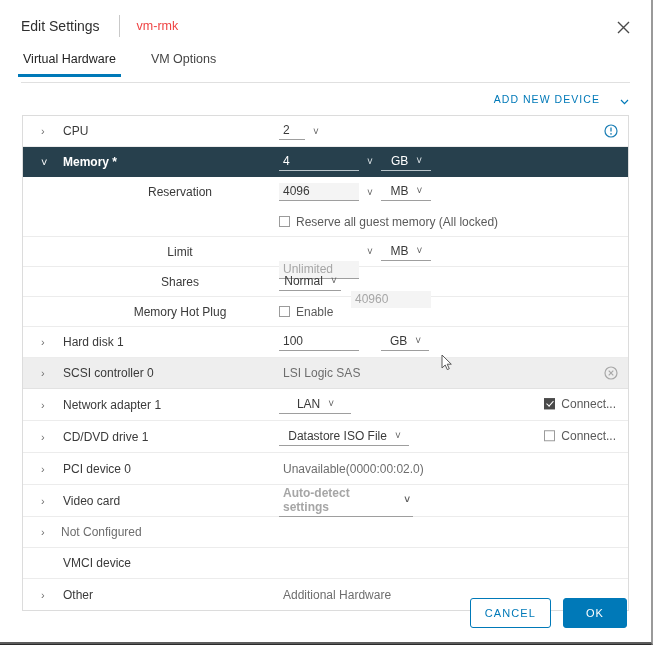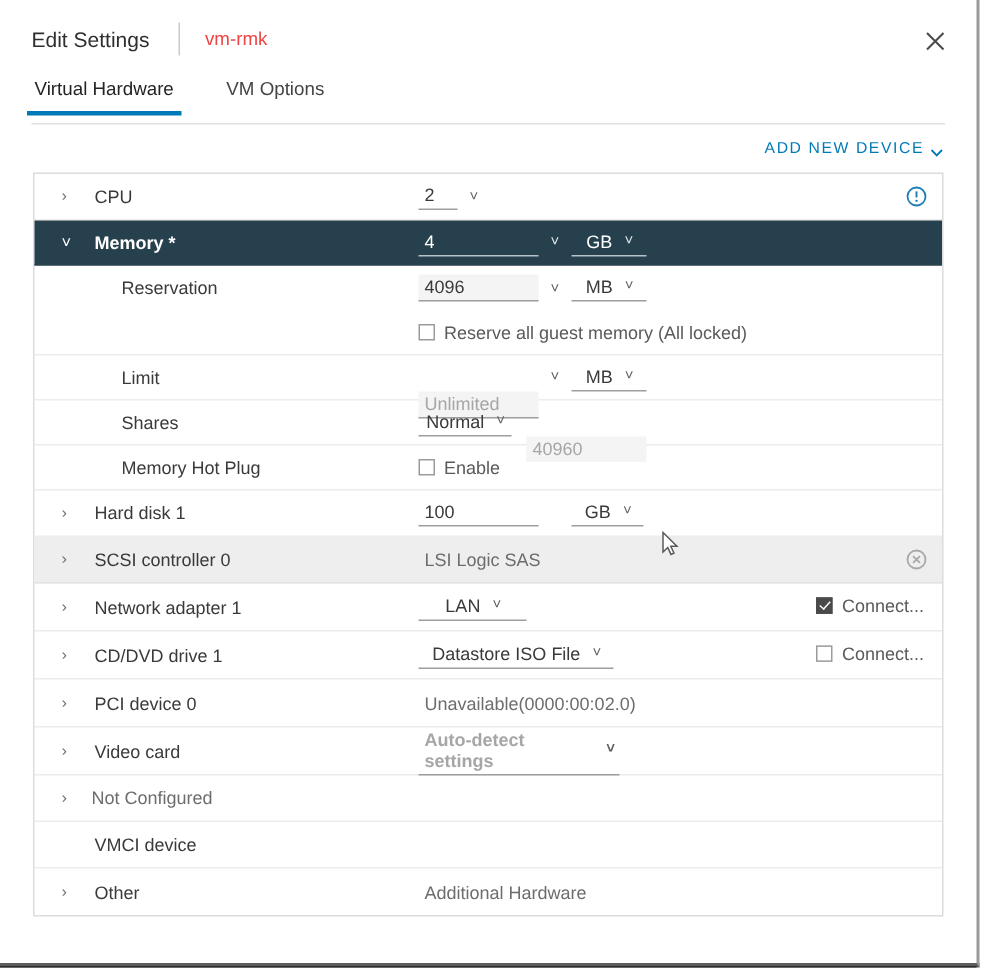--- a/index.html
+++ b/index.html
@@ -113,21 +113,21 @@
     padding-right: 22px;
   }
   .add-link {
     color: #0079b8;
     font-size: 10.5px;
     letter-spacing: 1.05px;
     font-weight: 400;
     cursor: pointer;
     display: inline-flex;
     align-items: flex-end;
-    gap: 4px;
+    gap: 20px;
     text-transform: uppercase;
   }
 
   
   .table {
     margin: 0 22px 0 22px;
     border: 1px solid #dcdcdc;
     background: #fff;
   }
   .row {
@@ -162,21 +162,21 @@
   .row.selected .caret { color: #ffffff; }
   .caret.empty { cursor: default; }
 
   .label {
     flex: 0 0 222px;
     font-size: 12px;
     color: #3a3a3a;
     padding-left: 6px;
     box-sizing: border-box;
   }
-  .label.indent { padding-left: 24px; }
+  .label.indent { padding-left: 24px; text-align: center; }
 
   .ctrl {
     display: flex;
     align-items: center;
     flex: 1 1 auto;
     gap: 0px;
   }
 
   
   .field {
@@ -556,18 +556,22 @@
     <div class="row" style="height:31px">
       <span class="caret">›</span>
       <span class="label">Other</span>
       <span class="ctrl">
         <span class="plain">Additional Hardware</span>
       </span>
     </div>
 
   </div>
 
+  <div class="footer">
+    <div class="btn secondary">CANCEL</div>
+    <div class="btn primary">OK</div>
+  </div>
 
   <svg class="cursor" viewBox="0 0 12 18">
     <path d="M1 1 L1 14 L4.2 11 L6.3 15.6 L8.3 14.7 L6.2 10.2 L10.3 10.2 Z" fill="#ffffff" stroke="#5a5a5a" stroke-width="1"></path>
   </svg>
 
 </div>
 
 </body></html>

